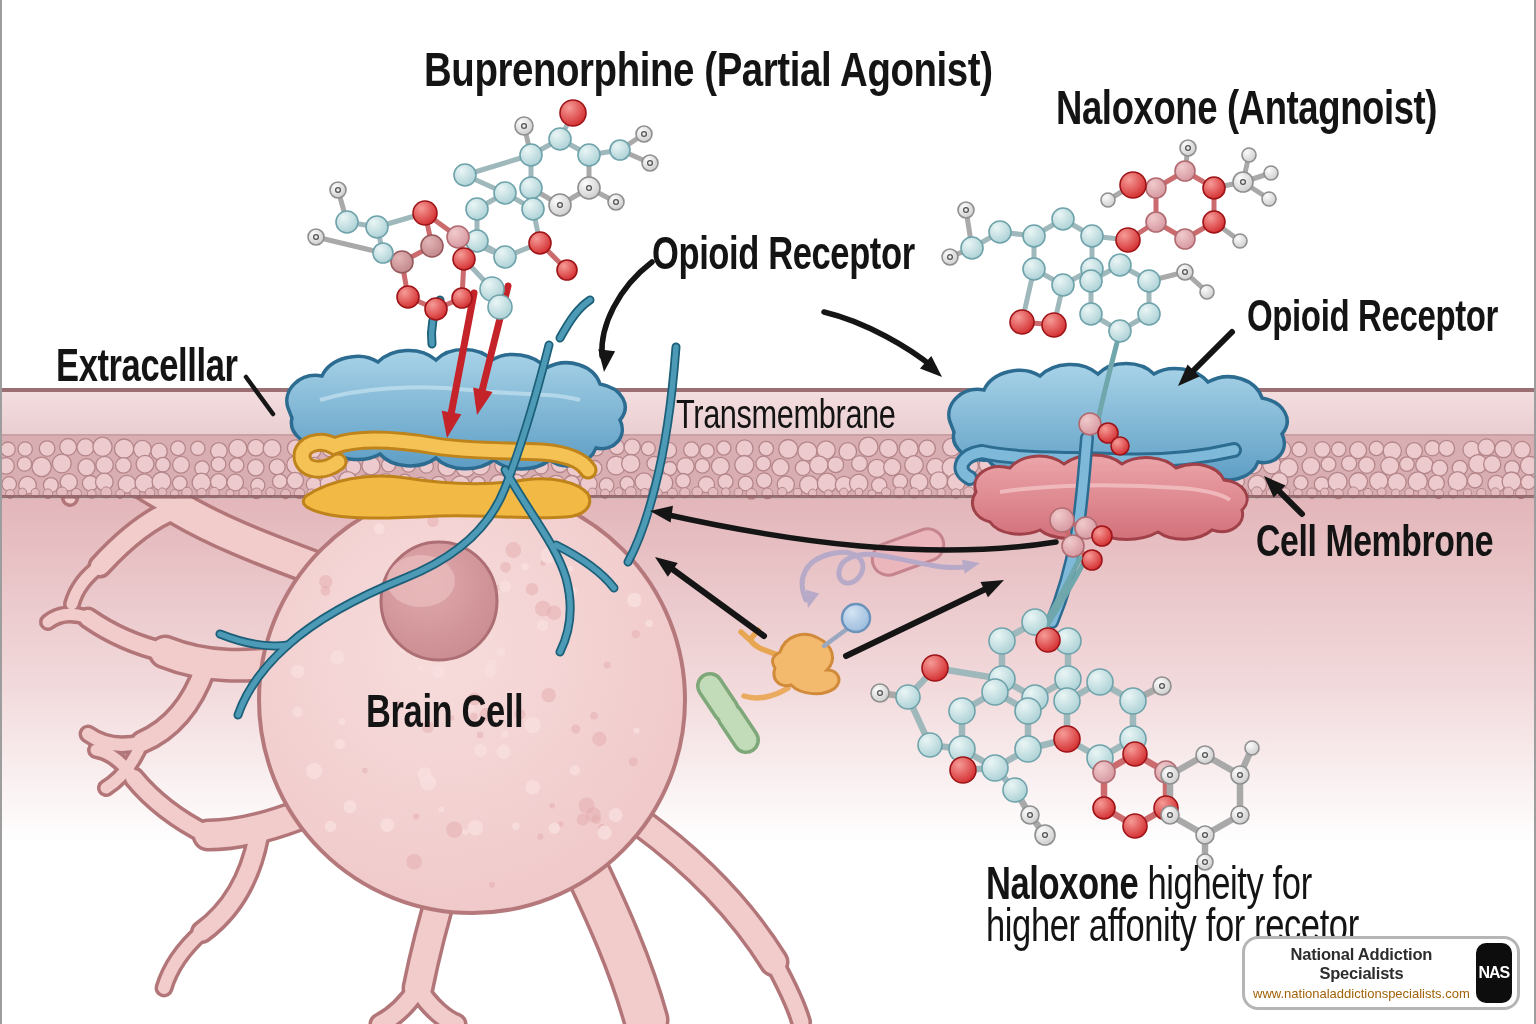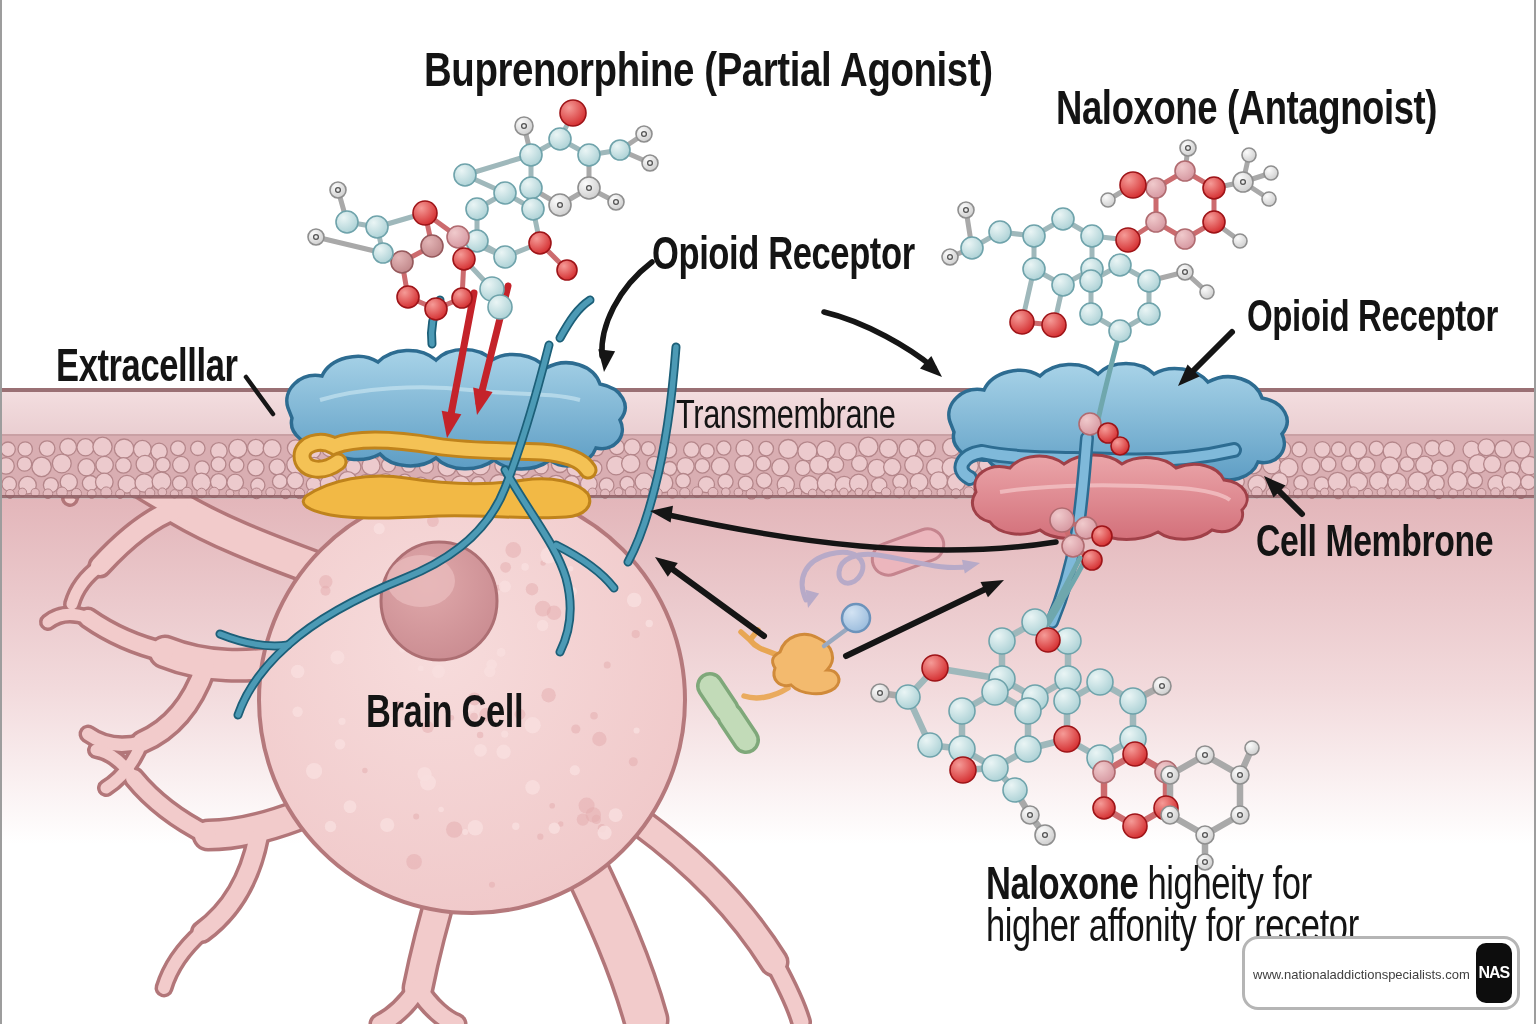--- a/index.html
+++ b/index.html
@@ -9,21 +9,21 @@
   .edge.left{left:0;} .edge.right{right:0;}
   svg.art{position:absolute;left:0;top:0;z-index:1;}
   .lbl{position:absolute;z-index:40;color:#141414;line-height:1.02;white-space:nowrap;
        transform-origin:0 0;letter-spacing:-0.5px;}
   .b{font-weight:700;}
   .watermark{position:absolute;left:1242px;top:936px;width:278px;height:74px;background:#ffffff;
        border:3px solid #b5b5b5;border-radius:16px;z-index:50;display:flex;align-items:center;
        justify-content:flex-end;box-sizing:border-box;padding:4px 5px 4px 8px;}
   .wm-text{flex:1;text-align:center;padding-right:6px;}
   .wm-name{font-size:16.5px;font-weight:700;color:#2d2d2d;letter-spacing:-0.2px;}
-  .wm-url{font-size:13px;color:#404040;margin-top:3px;}
+  .wm-url{font-size:13px;color:#a16207;margin-top:3px;}
   .wm-logo{width:60px;height:60px;background:#0d0d0d;border-radius:10px;color:#ffffff;
        display:flex;align-items:center;justify-content:center;font-weight:700;font-size:16px;
        letter-spacing:-1px;}
 </style>
 </head>
 <body>
 
 <div class="canvas">
   <svg class="art" width="1536" height="1024" viewBox="0 0 1536 1024">
     <defs>
@@ -982,20 +982,21 @@
   <div class="lbl" style="left:676px;top:394px;font-size:41px;font-weight:400;transform:scaleX(.75);">Transmembrane</div>
   <div class="lbl b" style="left:1256px;top:518px;font-size:45px;transform:scaleX(.75);">Cell Membrone</div>
   <div class="lbl b" style="left:366px;top:688px;font-size:46px;transform:scaleX(.75);">Brain Cell</div>
   <div class="lbl" style="left:986px;top:860px;font-size:46px;font-weight:400;transform:scaleX(.75);">
     <span class="b">Naloxone</span><span> higheity for</span>
   </div>
   <div class="lbl" style="left:986px;top:902px;font-size:46px;font-weight:400;transform:scaleX(.75);">higher affonity for  recetor</div>
 
   <div class="watermark">
     <div class="wm-text">
+      <div class="wm-name">National Addiction Specialists</div>
       <div class="wm-url">www.nationaladdictionspecialists.com</div>
     </div>
     <div class="wm-logo">NAS</div>
   </div>
 
   <div class="edge left"></div>
   <div class="edge right"></div>
 </div>
 
 </body></html>

